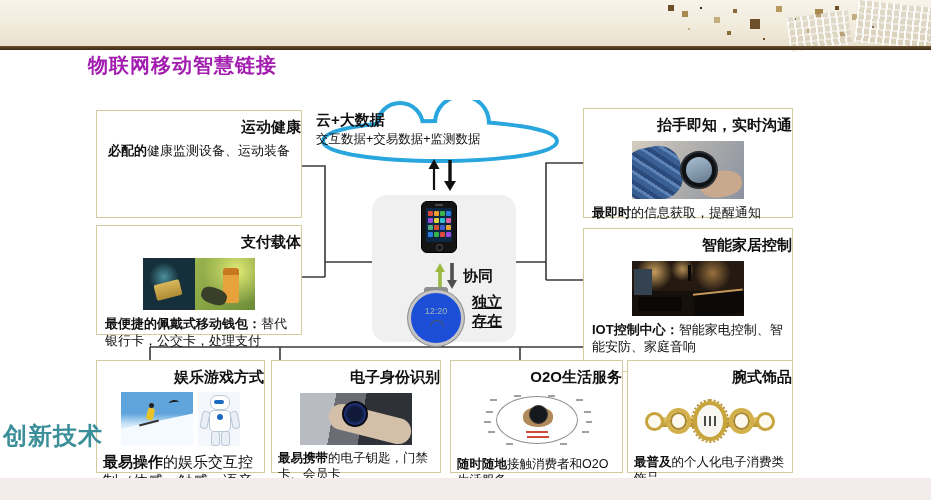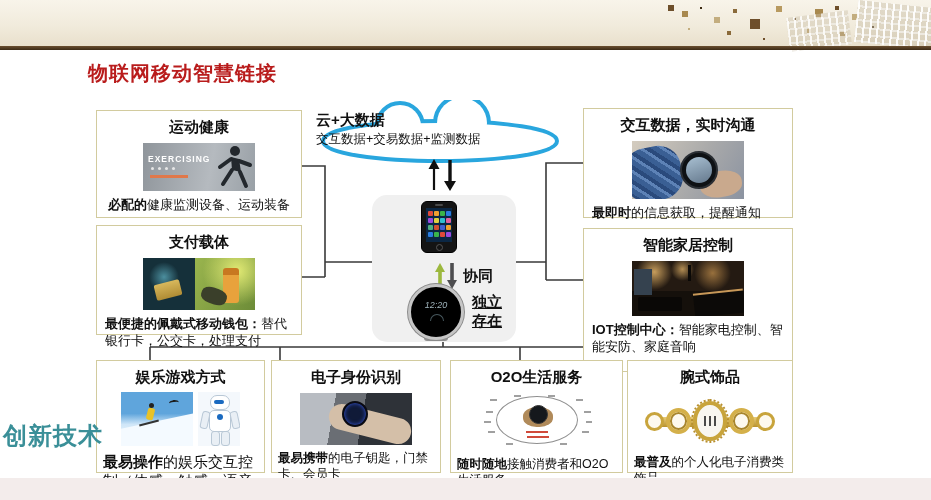--- a/index.html
+++ b/index.html
@@ -17,22 +17,22 @@
           124px 11px 0 -2px #5a3e1c,148px 5px 0 1px #a8894f,166px 0 0 -1px #6e4f2b,
           184px 9px 0 #c3ad7e,202px 19px 0 -2px #3c2a12,58px 25px 0 -1px #8a6a3a,
           18px 21px 0 -2px #c3ad7e,138px 23px 0 -1px #b89a60,93px 31px 0 -2px #6e4f2b,
           172px 27px 0 #a8894f;}
   .bldg{position:absolute;opacity:.92;
         background:repeating-linear-gradient(90deg,rgba(255,255,255,.95) 0 2px,rgba(205,195,172,.35) 2px 7px),
                    repeating-linear-gradient(0deg,rgba(255,255,255,.95) 0 2px,rgba(198,188,166,.3) 2px 7px);}
   .bldg1{left:856px;top:4px;width:78px;height:42px;transform:rotate(6deg);}
   .bldg2{left:788px;top:14px;width:62px;height:34px;transform:rotate(-7deg);opacity:.8;}
 
-  .page-title{position:absolute;left:88px;top:60px;font-size:20px;font-weight:bold;
-              letter-spacing:1px;color:#b91c1c;}
+  .page-title{position:absolute;left:88px;top:52px;font-size:20px;font-weight:bold;
+              letter-spacing:1px;color:#a21caf;}
 
   
   .wires{position:absolute;left:0;top:0;width:931px;height:500px;pointer-events:none;}
 
   
   .cloud{position:absolute;left:316px;top:100px;width:248px;height:64px;text-align:left;}
   .cloud svg{position:absolute;left:0;top:0;}
   .cloud-l1{position:relative;margin-top:11px;font-size:15px;font-weight:bold;}
   .cloud-l2{position:relative;margin-top:1px;font-size:12.5px;}
 
@@ -43,30 +43,30 @@
   .phone-screen{position:absolute;left:4px;top:6px;width:26px;height:34px;background:#0b2744;overflow:hidden;}
   .apps{position:absolute;left:2px;top:3px;width:5px;height:5px;background:#e04a3a;border-radius:1px;
         box-shadow:6px 0 0 #f0a030,12px 0 0 #3ab54a,18px 0 0 #2a7de0,
                    0 7px 0 #9a4ae0,6px 7px 0 #e0d040,12px 7px 0 #30c0d0,18px 7px 0 #e060a0,
                    0 14px 0 #50b080,6px 14px 0 #d05030,12px 14px 0 #4060d0,18px 14px 0 #f0a030,
                    0 21px 0 #2a7de0,6px 21px 0 #3ab54a,12px 21px 0 #e04a3a,18px 21px 0 #9a4ae0;}
   .phone-home{position:absolute;left:14px;bottom:1px;width:5px;height:5px;border:1px solid #555;border-radius:50%;}
   .sync-row{position:absolute;left:60px;top:66px;display:flex;align-items:center;}
   .sync-label{font-size:15px;font-weight:bold;margin-left:3px;}
   .watch-strap{position:absolute;left:52px;top:92px;width:24px;height:54px;background:#8f8f8f;border-radius:3px;}
-  .watch-face{position:absolute;left:36px;top:89px;width:50px;height:50px;border-radius:50%;
-              background:#000000;border:3px solid #c6c6c6;box-shadow:0 0 0 1px #8a8a8a;font-style:italic;}
+  .watch-face{position:absolute;left:36px;top:95px;width:50px;height:50px;border-radius:50%;
+              background:#1d4ed8;border:3px solid #c6c6c6;box-shadow:0 0 0 1px #8a8a8a;}
   .watch-time{position:absolute;left:0;top:13px;width:50px;text-align:center;font-size:9px;color:#9fb3bb;}
   .watch-glyph{position:absolute;left:19px;top:27px;width:12px;height:6px;border:1.5px solid #47585e;border-bottom:none;
                border-radius:8px 8px 0 0;}
   .indep{position:absolute;left:100px;top:97px;font-size:15px;font-weight:bold;line-height:19px;text-decoration:underline;}
 
   
   .card{position:absolute;background:#fff;border:1.6px solid #d2cb9e;box-sizing:border-box;}
-  .card-title{font-size:15px;font-weight:bold;text-align:center;margin-top:7px;color:#101010;}
+  .card-title{font-size:15px;font-weight:bold;text-align:right;margin-top:7px;color:#101010;}
   .card-cap{font-size:13px;line-height:1.27;padding:0 8px;margin-top:6px;color:#101010;}
   .photo{position:relative;margin:6px auto 0;overflow:hidden;}
 
   
   .ph-sport{width:112px;height:48px;background:linear-gradient(100deg,#8f959b,#b5babf 60%,#99a0a6);}
   .ex-label{position:absolute;left:5px;top:11px;font-size:8.5px;font-weight:bold;color:#fff;letter-spacing:1px;}
   .ex-dots{position:absolute;left:8px;top:24px;width:3px;height:3px;border-radius:50%;background:#e6e6e6;
            box-shadow:7px 0 0 #e6e6e6,14px 0 0 #e6e6e6,21px 0 0 #e6e6e6;}
   .ex-orange{position:absolute;left:7px;top:32px;width:38px;height:3px;background:#e0784a;}
   .runner{position:absolute;right:2px;top:1px;}
@@ -220,51 +220,41 @@
       <div class="watch-glyph"></div>
     </div>
     <div class="indep">
       <div>独立</div>
       <div>存在</div>
     </div>
   </div>
 
   <div class="card" style="left:96px;top:110px;width:206px;height:108px">
     <div class="card-title">运动健康</div>
-    <div class="photo ph-sport">
-      <span class="ex-label">EXERCISING</span>
-      <span class="ex-dots"></span>
-      <span class="ex-orange"></span>
-      <svg class="runner" width="44" height="46" viewBox="0 0 44 46">
-        <circle cx="26" cy="7" r="5" fill="#23282d"></circle>
-        <path d="M22 13 L30 15 L32 28 L23 26 Z" fill="#23282d"></path>
-        <path d="M23 26 L14 40 M31 28 L37 42 M22 15 L11 23 M30 17 L41 21" stroke="#23282d" stroke-width="4" stroke-linecap="round" fill="none"></path>
-      </svg>
-    </div>
     <div class="card-cap" style="text-align:center">
       <b>必配的</b><span>健康监测设备、运动装备</span>
     </div>
   </div>
 
   <div class="card" style="left:96px;top:225px;width:206px;height:110px">
     <div class="card-title">支付载体</div>
     <div class="photo ph-pay">
       <div class="pay-glow"></div>
       <div class="pay-card"></div>
       <div class="pay-bright"></div>
       <div class="pay-reader"></div>
       <div class="pay-hand"></div>
     </div>
     <div class="card-cap">
       <b>最便捷的佩戴式移动钱包：</b><span>替代银行卡，公交卡，处理支付</span>
     </div>
   </div>
 
   <div class="card" style="left:583px;top:108px;width:210px;height:110px">
-    <div class="card-title">交互数据，实时沟通</div>
+    <div class="card-title">抬手即知，实时沟通</div>
     <div class="photo ph-notify">
       <div class="sleeve"></div>
       <div class="hand"></div>
       <div class="nwatch">
           <div class="nwatch-dial"></div>
         </div>
     </div>
     <div class="card-cap">
       <b>最即时</b><span>的信息获取，提醒通知</span>
     </div>

